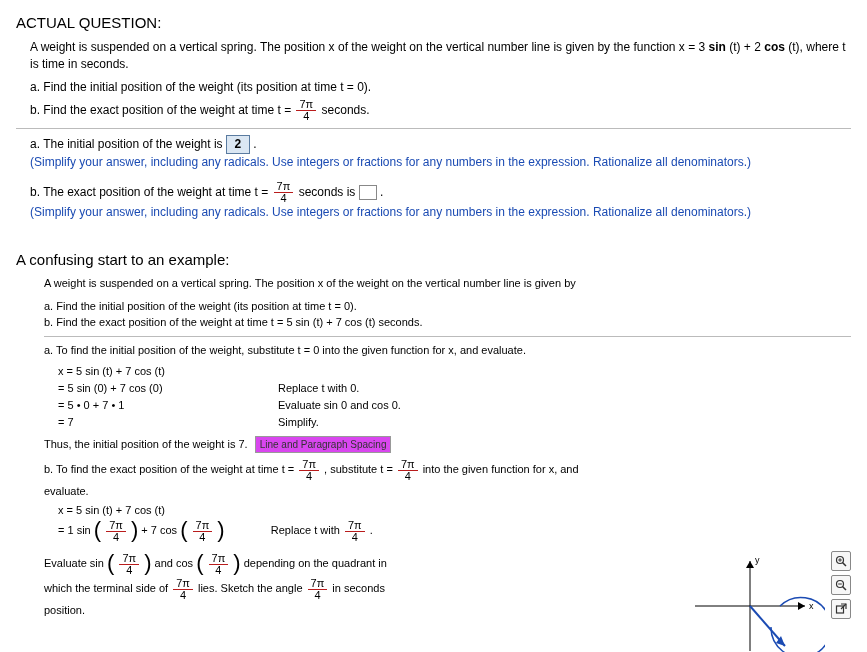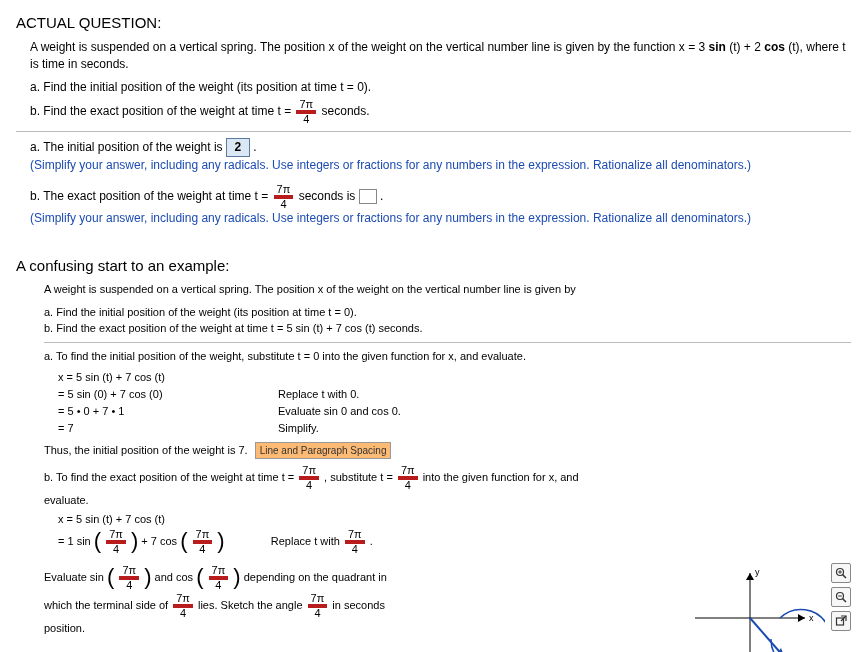--- a/index.html
+++ b/index.html
@@ -30,21 +30,21 @@
     margin: 6px 0;
   }
   .frac {
     display: inline-block;
     vertical-align: middle;
     text-align: center;
     line-height: 1;
     font-size: 11px;
     margin: 0 2px;
   }
-  .frac .num { display:block; border-bottom:4px solid #b91c1c; padding:0 3px; }
+  .frac .num { display:block; border-bottom:1px solid #b91c1c; padding:0 3px; }
   .frac .den { display:block; padding:0 3px; }
   .answer-box-filled {
     display: inline-block;
     background: #dbe7f3;
     border: 1px solid #5a7ba0;
     padding: 0 5px;
     min-width: 12px;
     text-align: center;
     font-weight: bold;
   }
@@ -61,21 +61,21 @@
   }
   .example {
     font-size: 11px;
     line-height: 1.35;
   }
   .example .row {
     margin: 2px 0;
   }
   .tooltip-box {
     display: inline-block;
-    background: #fdba74;
+    background: #d946ef;
     border: 1px solid #999;
     font-size: 10px;
     padding: 1px 4px;
     margin-left: 4px;
     color: #333;
   }
   .two-col {
     display: flex;
     align-items: flex-start;
   }

